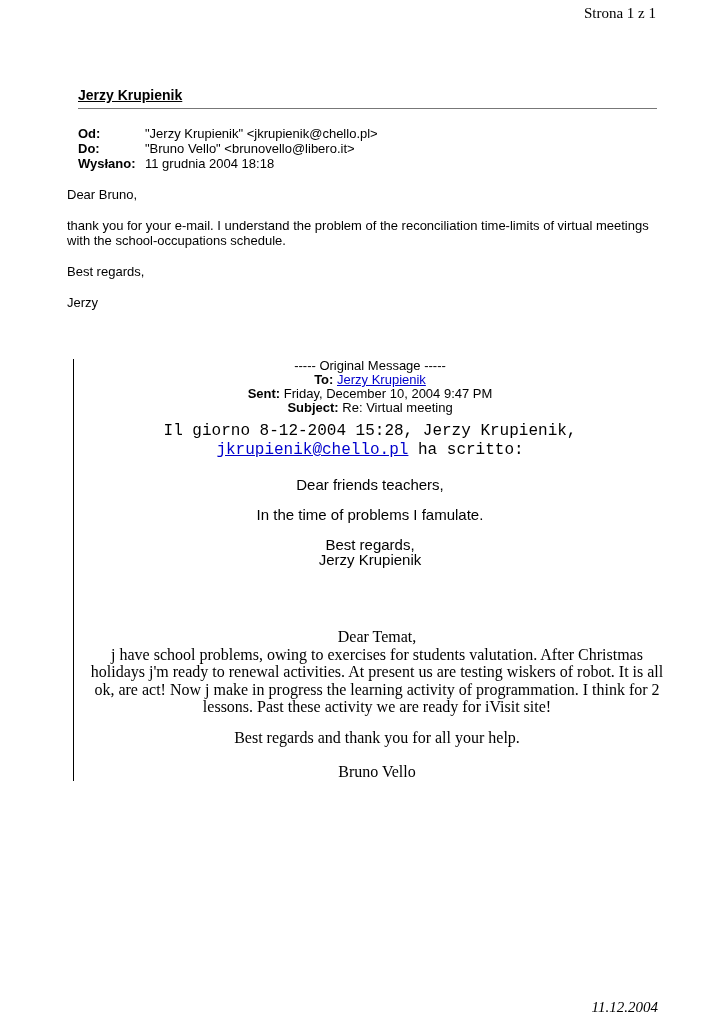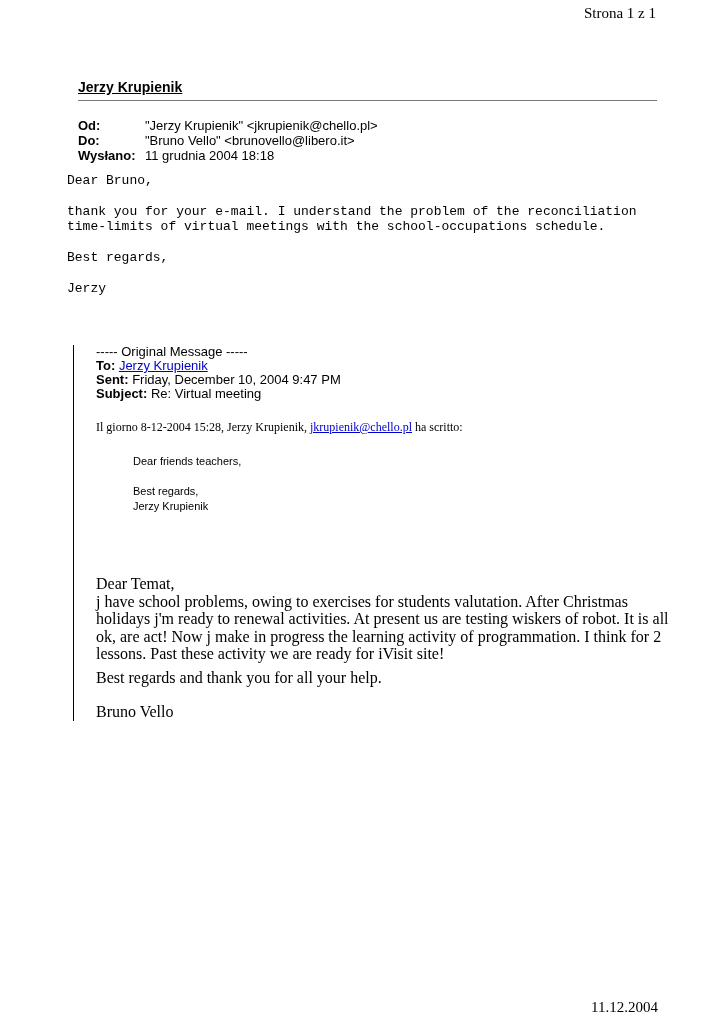--- a/index.html
+++ b/index.html
@@ -19,24 +19,25 @@
     right: 68px;
     font-family: "Liberation Serif", serif;
     font-size: 15px;
   }
   .page-footer {
     position: absolute;
     bottom: 8px;
     right: 66px;
     font-family: "Liberation Serif", serif;
     font-size: 15px;
+    font-style: italic;
   }
   .content {
     position: absolute;
-    top: 78px;
+    top: 86px;
     left: 67px;
     width: 590px;
   }
   .title-block {
     margin-left: 11px;
     border-bottom: 1px solid #777777;
     padding-bottom: 4px;
   }
   .title {
     font-size: 14px;
@@ -46,61 +47,61 @@
   }
   .headers {
     margin: 17px 0 0 11px;
     font-size: 13px;
     line-height: 15px;
     border-collapse: collapse;
   }
   .headers td { vertical-align: top; padding: 0; }
   .headers td.label { font-weight: bold; width: 67px; }
   .body-block {
-    margin-top: 10px;
+    margin-top: 16px;
     font-size: 13px;
     line-height: 15px;
-    font-family: Liberation Mono, monospace;
   }
   .body-block .para { margin-bottom: 16px; }
   .quoted {
     margin: 49px 0 0 6px;
     border-left: 1px solid #000000;
-    padding-left: 22px;
+    padding-left: 9px;
     font-size: 13px;
     line-height: 14px;
+    text-align: center;
   }
   .quoted .qhline { margin-bottom: 0; }
   .qlabel { font-weight: bold; }
   a.maillink, .maillink {
     color: #0000cc;
     text-decoration: underline;
     cursor: pointer;
   }
   .serif-intro {
-    font-family: Liberation Serif, serif;
-    font-size: 12px;
+    font-family: Liberation Mono, monospace;
+    font-size: 16px;
     line-height: 19px;
-    margin-top: 17px;
+    margin-top: 7px;
   }
   .inner-block {
     margin: 17px 0 0 37px;
-    font-size: 11px;
+    font-size: 15px;
     line-height: 15px;
     width: 500px;
   }
   .inner-block .gap { margin-bottom: 15px; }
   .reply-block {
     font-family: "Liberation Serif", serif;
     font-size: 16px;
     line-height: 17.5px;
     margin-top: 61px;
     width: 588px;
   }
-  .reply-block .gap-top { margin-top: 6px; }
+  .reply-block .gap-top { margin-top: 13px; }
   .reply-block .gap-top2 { margin-top: 17px; }
 </style>
 </head>
 <body>
 
 <div class="page">
 
   <div class="page-header">Strona 1 z 1</div>
 
   <div class="content">
@@ -152,20 +153,21 @@
         <span class="qlabel">Subject:</span>
         <span>Re: Virtual meeting</span>
       </div>
 
       <div class="serif-intro">
         <span>Il giorno 8-12-2004 15:28, Jerzy Krupienik, </span><a class="maillink">jkrupienik@chello.pl</a><span> ha scritto:</span>
       </div>
 
       <div class="inner-block">
         <div class="gap">Dear friends teachers,</div>
+        <div class="gap">In the time of problems I famulate.</div>
         <div>Best regards,</div>
         <div>Jerzy Krupienik</div>
       </div>
 
       <div class="reply-block">
         <div>Dear Temat,</div>
         <div>j have school problems, owing to exercises for students valutation. After Christmas holidays j'm ready to renewal activities. At present us are testing wiskers of robot. It is all ok, are act! Now j make in progress the learning activity of programmation. I think for 2 lessons. Past  these activity we are ready for iVisit site!</div>
         <div class="gap-top">Best regards and thank you for all your help.</div>
         <div class="gap-top2">Bruno Vello</div>
       </div>

